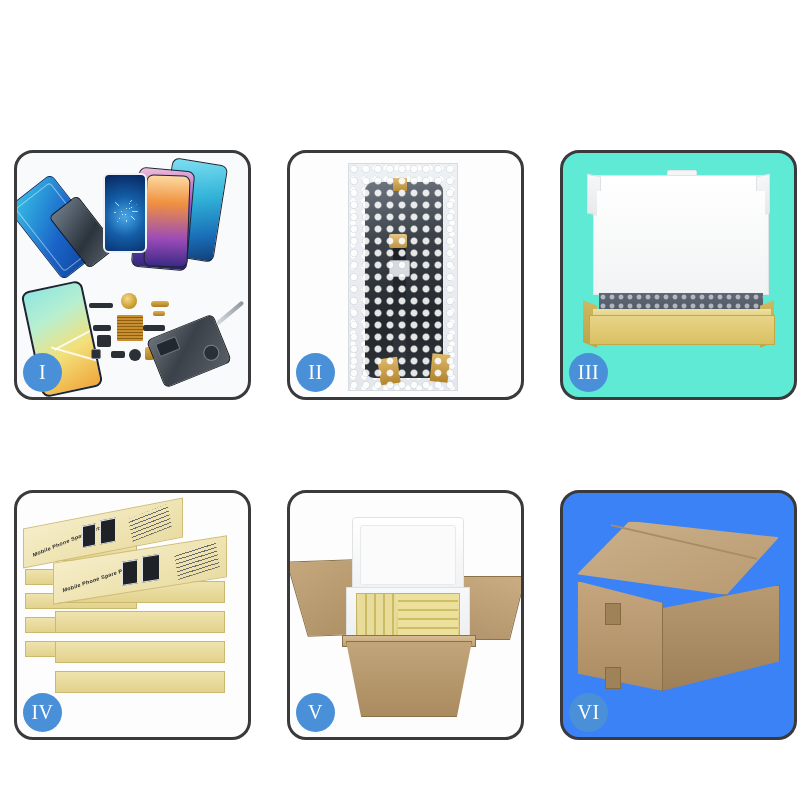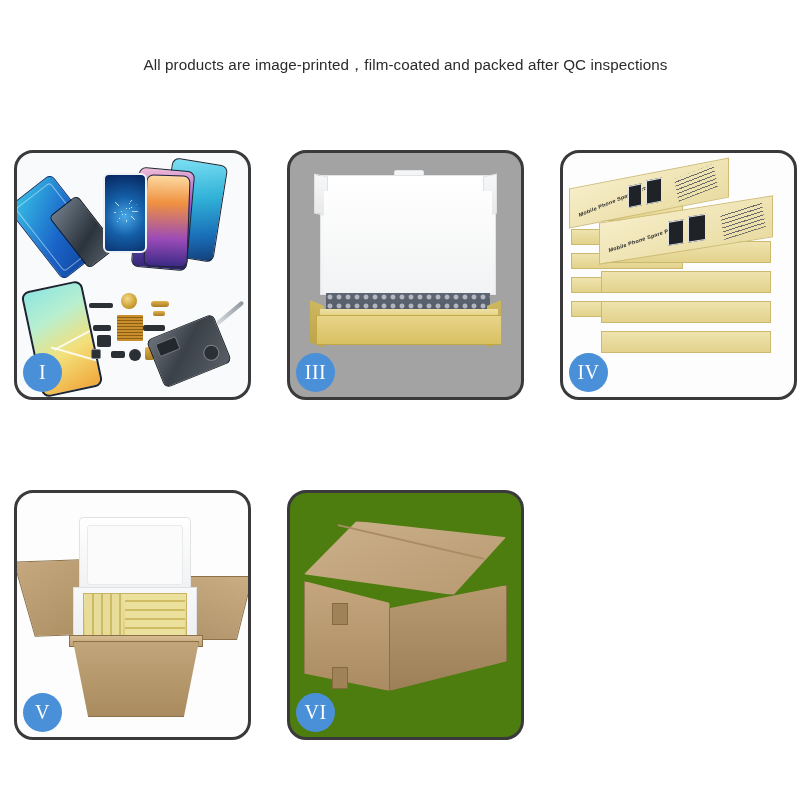--- a/index.html
+++ b/index.html
@@ -212,21 +212,21 @@
   .p2-tape4 { position:absolute; left:82px; top:190px; width:18px; height:28px;
     background:linear-gradient(#dfb867,#b1832a); transform:rotate(6deg); }
   .p2-bubbles {
     position:absolute; inset:0;
     background:
       radial-gradient(circle at 5px 5px, rgba(255,255,255,.88) 2.8px, rgba(170,180,190,.30) 3.8px, transparent 4.2px) 0 0/12px 12px;
     pointer-events:none;
   }
 
   
-  .p3 { background:#a3a3a3; }
+  .p3 { background:#5eead4; }
   .p3-lidback {
     position:absolute; left:30px; top:22px; width:176px; height:120px;
     background:linear-gradient(#ffffff,#f0f1f2);
     border:1px solid #e2e4e6;
   }
   .p3-lidflapL {
     position:absolute; left:24px; top:22px; width:14px; height:40px;
     background:linear-gradient(#f6f7f8,#e7e9ea); border:1px solid #dfe1e3;
     transform:skewY(12deg);
   }
@@ -339,21 +339,21 @@
     border:1px solid #8c7148;
     clip-path: polygon(0 0, 100% 0, 88% 100%, 12% 100%);
   }
   .p5-lip {
     position:absolute; left:52px; top:142px; width:134px; height:12px;
     background:linear-gradient(#d7bc93,#bfa073);
     border:1px solid #8c7148;
   }
 
   
-  .p6 { background:#4d7c0f; }
+  .p6 { background:#3b82f6; }
   .p6-top {
     position:absolute; left:14px; top:28px; width:202px; height:74px;
     background:linear-gradient(160deg,#cbb08a,#b89a71);
     border:1px solid #9a7f57;
     clip-path: polygon(26% 0, 100% 22%, 74% 100%, 0 72%);
   }
   .p6-seam {
     position:absolute; left:46px; top:48px; width:150px; height:2px;
     background:#a88c63; transform: rotate(13deg);
   }
@@ -377,21 +377,20 @@
     position:absolute; left:42px; top:174px; width:16px; height:22px;
     background:#9f8258; border:1px solid #87693e;
   }
 </style>
 </head>
 <body>
 
 <div class="page">
 
   <div class="header">
-    <div class="subtitle">All products are image-printed，film-coated and packed after QC inspections</div>
   </div>
 
   <div class="grid">
 
     <div class="panel p1">
       <div class="stage">
         <div class="ph p1-film"></div>
         <div class="ph p1-film2"></div>
         <div class="ph p1-pa"></div>
         <div class="ph p1-pb"></div>
@@ -411,20 +410,35 @@
         <div class="prt" style="left:94px;top:198px;width:14px;height:7px;"></div>
         <div class="prt" style="left:112px;top:196px;width:12px;height:12px;border-radius:50%;"></div>
         <div class="prt gold" style="left:128px;top:194px;width:9px;height:13px;"></div>
 
         <div class="ph p1-back"></div>
         <div class="p1-tool"></div>
       </div>
       <div class="badge">I</div>
     </div>
 
+    <div class="panel p2">
+      <div class="stage">
+        <div class="p2-wrap">
+          <div class="p2-lcd"></div>
+          <div class="p2-flex"></div>
+          <div class="p2-conn"></div>
+          <div class="p2-tape1"></div>
+          <div class="p2-tape2"></div>
+          <div class="p2-tape3"></div>
+          <div class="p2-tape4"></div>
+          <div class="p2-bubbles"></div>
+        </div>
+      </div>
+      <div class="badge">II</div>
+    </div>
 
     <div class="panel p3">
       <div class="stage">
         <div class="p3-tab"></div>
         <div class="p3-lidback"></div>
         <div class="p3-lidflapL"></div>
         <div class="p3-lidflapR"></div>
         <div class="p3-foam"></div>
         <div class="p3-bubble"></div>
         <div class="p3-sideL"></div>

